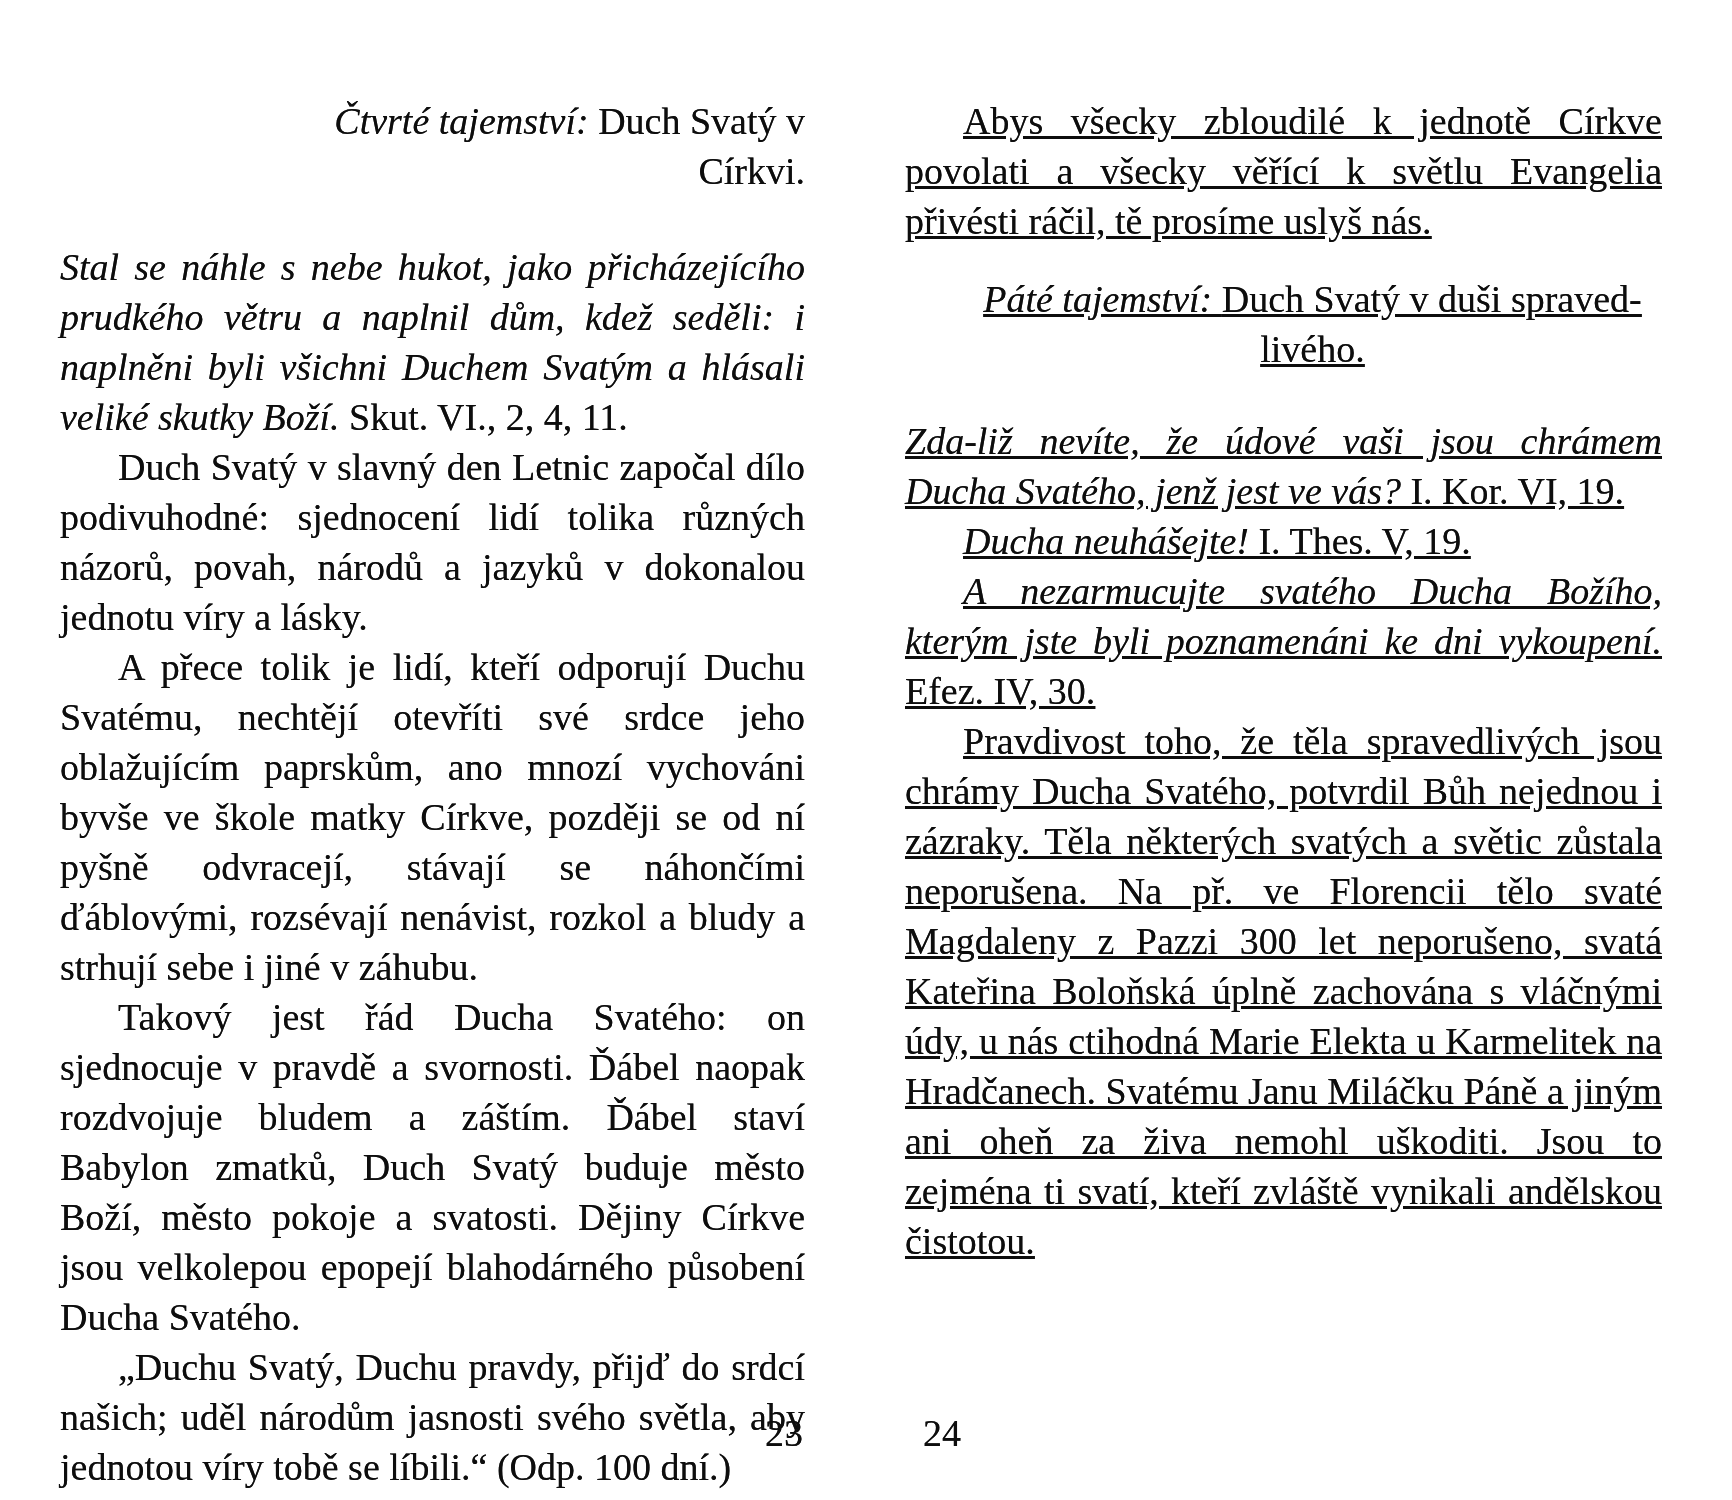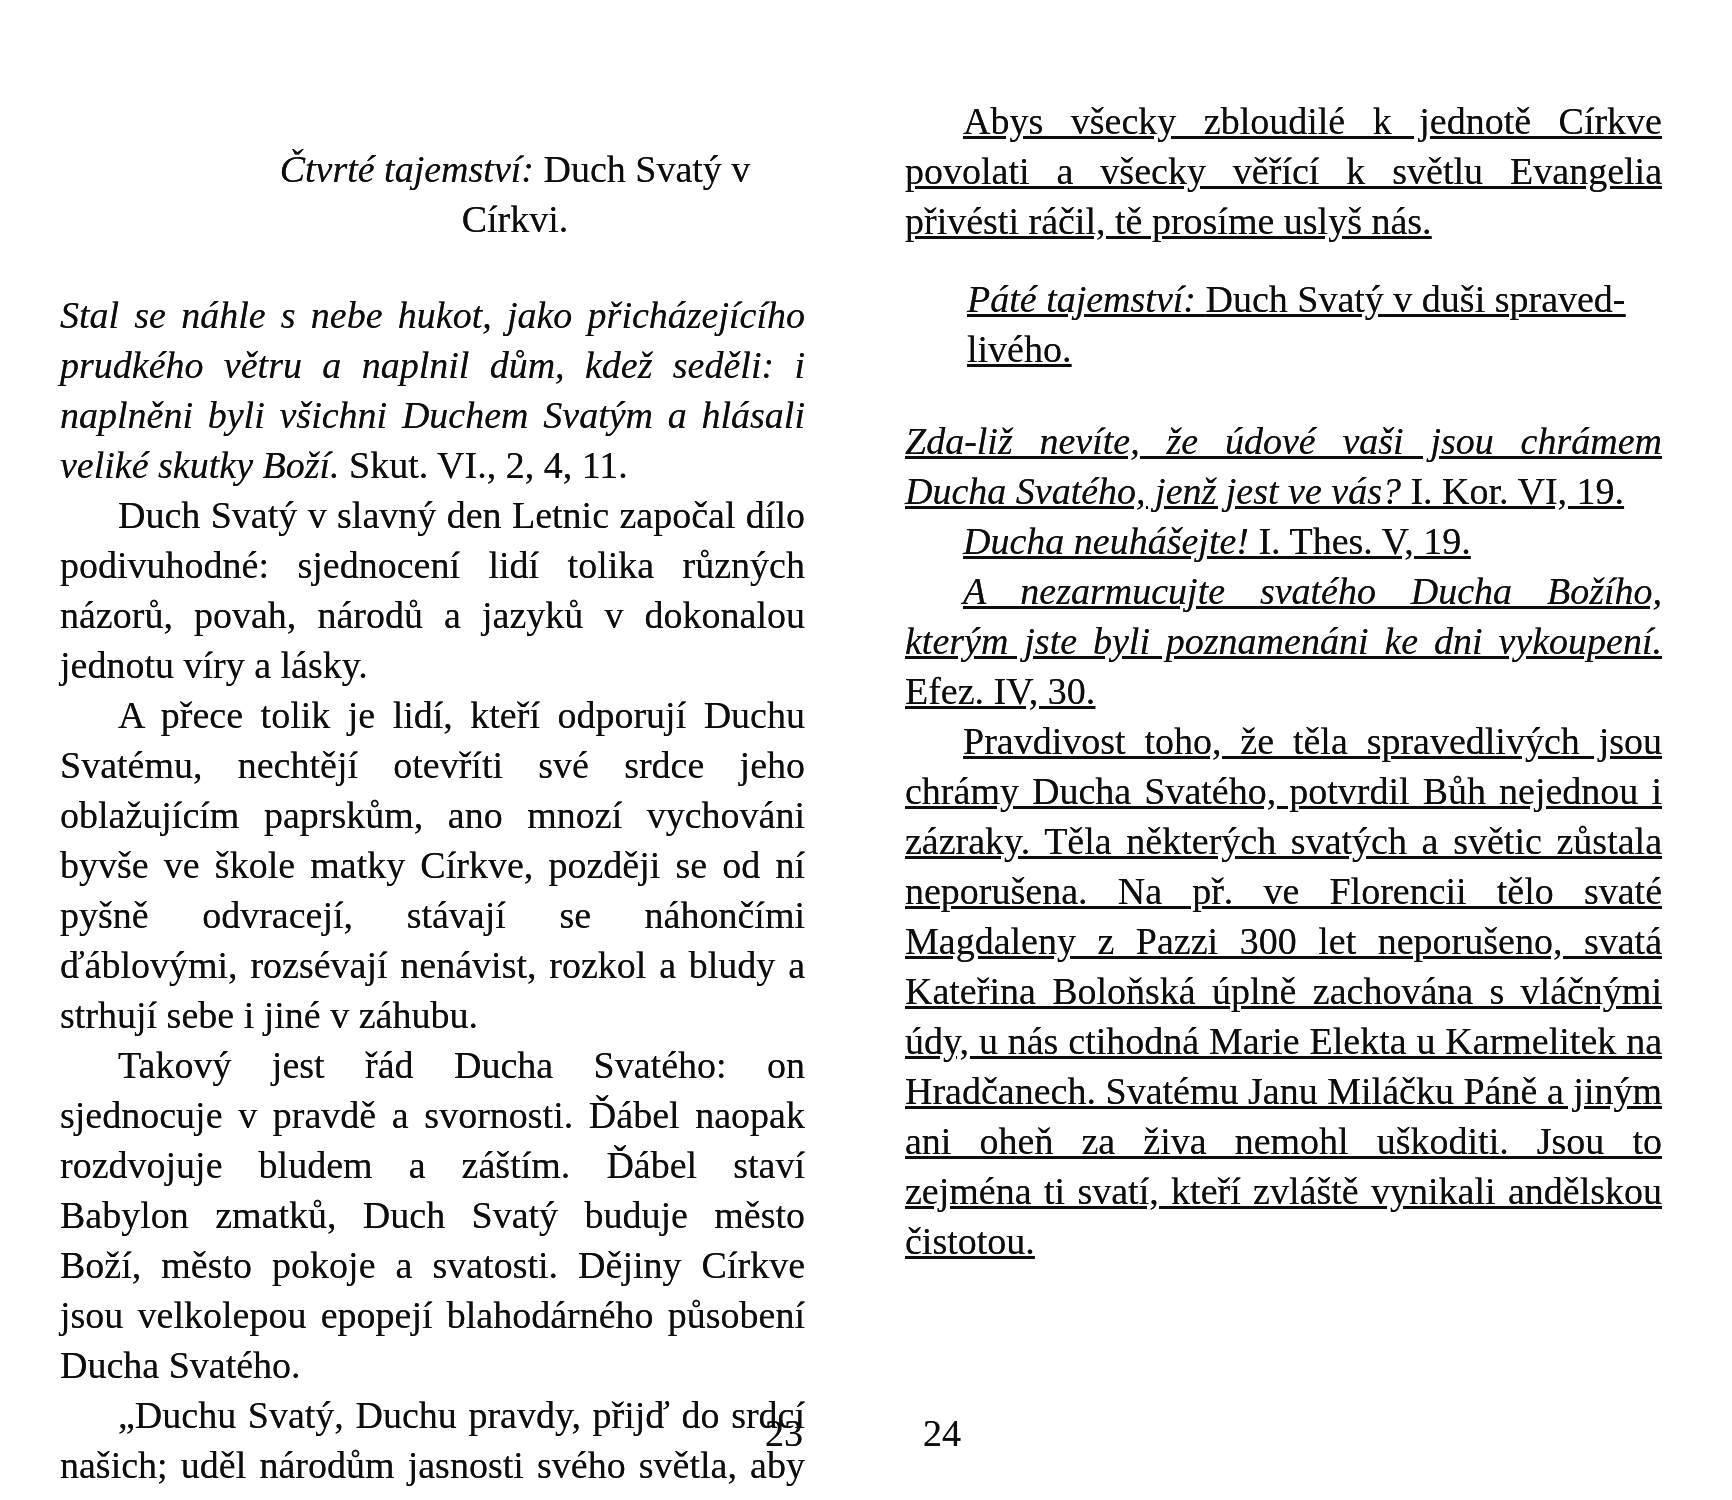--- a/index.html
+++ b/index.html
@@ -28,28 +28,27 @@
   }
   .page-left  { left: 60px;  width: 745px; }
   .page-right { left: 905px; width: 757px; text-decoration: underline; }
 
   .heading {
     font-size: 38px;
     font-weight: normal;
     margin: 0;
   }
   .heading-left {
-    text-align: center;
+    text-align: right;
     padding-left: 165px;
     margin-bottom: 46px;
-    margin-top: 48px;
   }
   .heading-right {
     white-space: pre-line;
-    text-align: left;
+    text-align: center;
     padding-left: 62px;
     padding-right: 4px;
     margin-top: 28px;
     margin-bottom: 42px;
   }
   .body p {
     margin: 0;
     text-align: justify;
   }
   .body p.indent { text-indent: 58px; }

